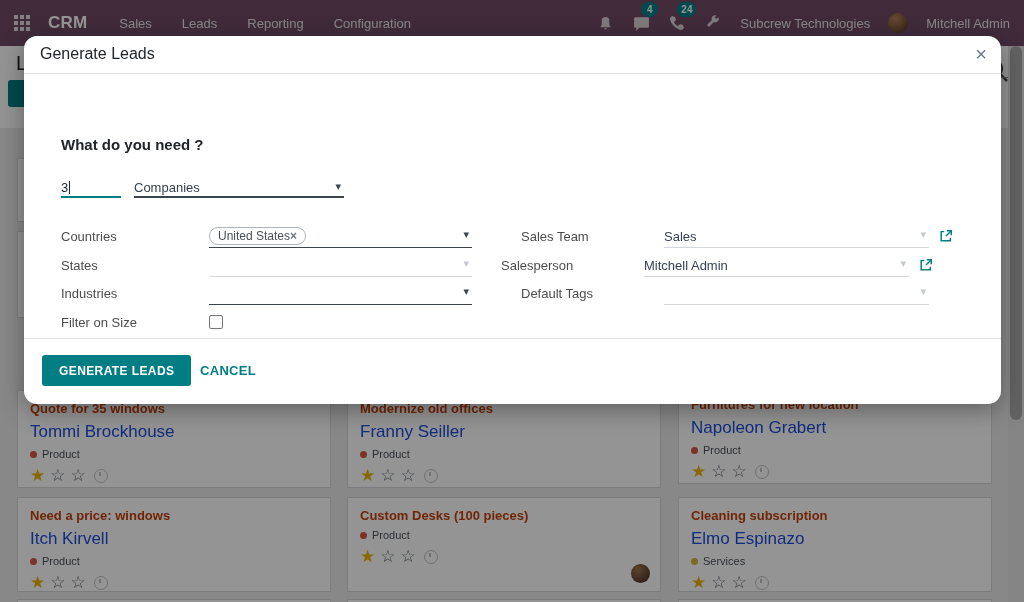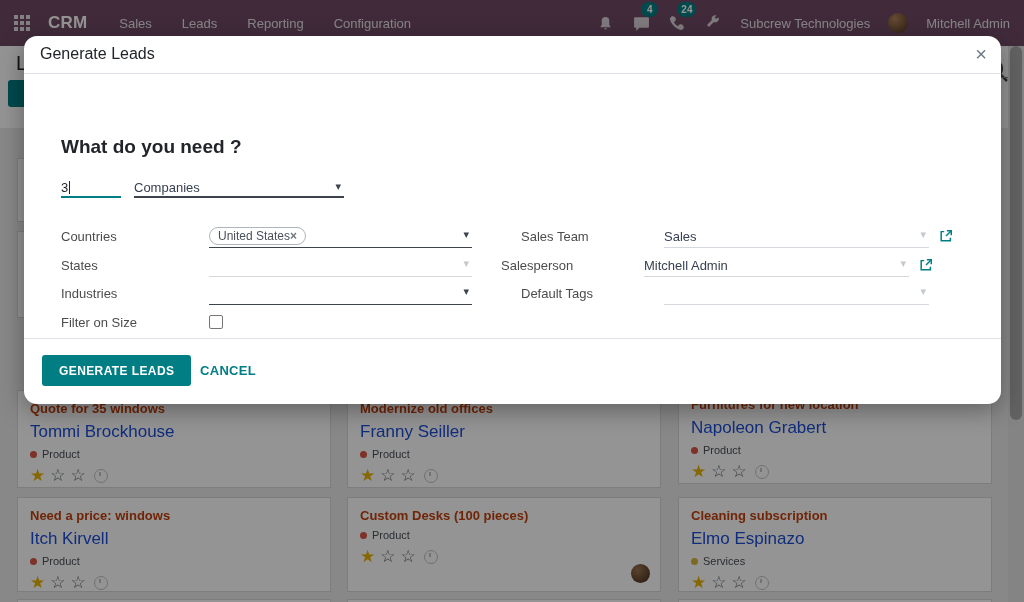--- a/index.html
+++ b/index.html
@@ -59,21 +59,21 @@
 
   
   .modal { position:absolute; left:24px; top:30px; width:977px; height:368px; z-index:10;
            background:#fff; border-radius:13px; box-shadow:0 6px 24px rgba(0,0,0,.35);margin-top:6px; }
   .modal-header { position:relative; height:38px; border-bottom:1px solid #dee2e6; }
   .modal-title { position:absolute; left:16px; top:9px; font-size:16px; font-weight:500; color:#212529; }
   .modal-close { position:absolute; right:14px; top:4px; font-size:20px; color:#6c7a89;
                  background:none; border:none; cursor:pointer; line-height:28px; }
 
   .modal-body { position:relative; height:262px; }
-  .wizard-heading { position:absolute; left:37px; top:62px; font-size:19px; font-weight:bold; color:#212529; }
+  .wizard-heading { position:absolute; left:37px; top:62px; font-size:15px; font-weight:bold; color:#212529; }
 
   .count-row { position:absolute; left:37px; top:104px; display:flex; align-items:flex-end; }
   .count-input { width:60px; height:20px; border-bottom:2px solid var(--accent,#017e84);
                  font-size:13px; color:#212529; display:flex; align-items:center; cursor:text; }
   .text-cursor { display:inline-block; width:1px; height:13px; background:#212529; margin-left:1px; }
   .type-select { position:relative; width:210px; height:20px; margin-left:13px;
                  border-bottom:2px solid #3c434a; font-size:13px; color:#374151;
                  display:flex; align-items:center; cursor:pointer; }
   .caret { position:absolute; right:3px; top:2px; font-size:11px; color:#3c434a; }
   .caret.light { color:#c3c9cf; }

